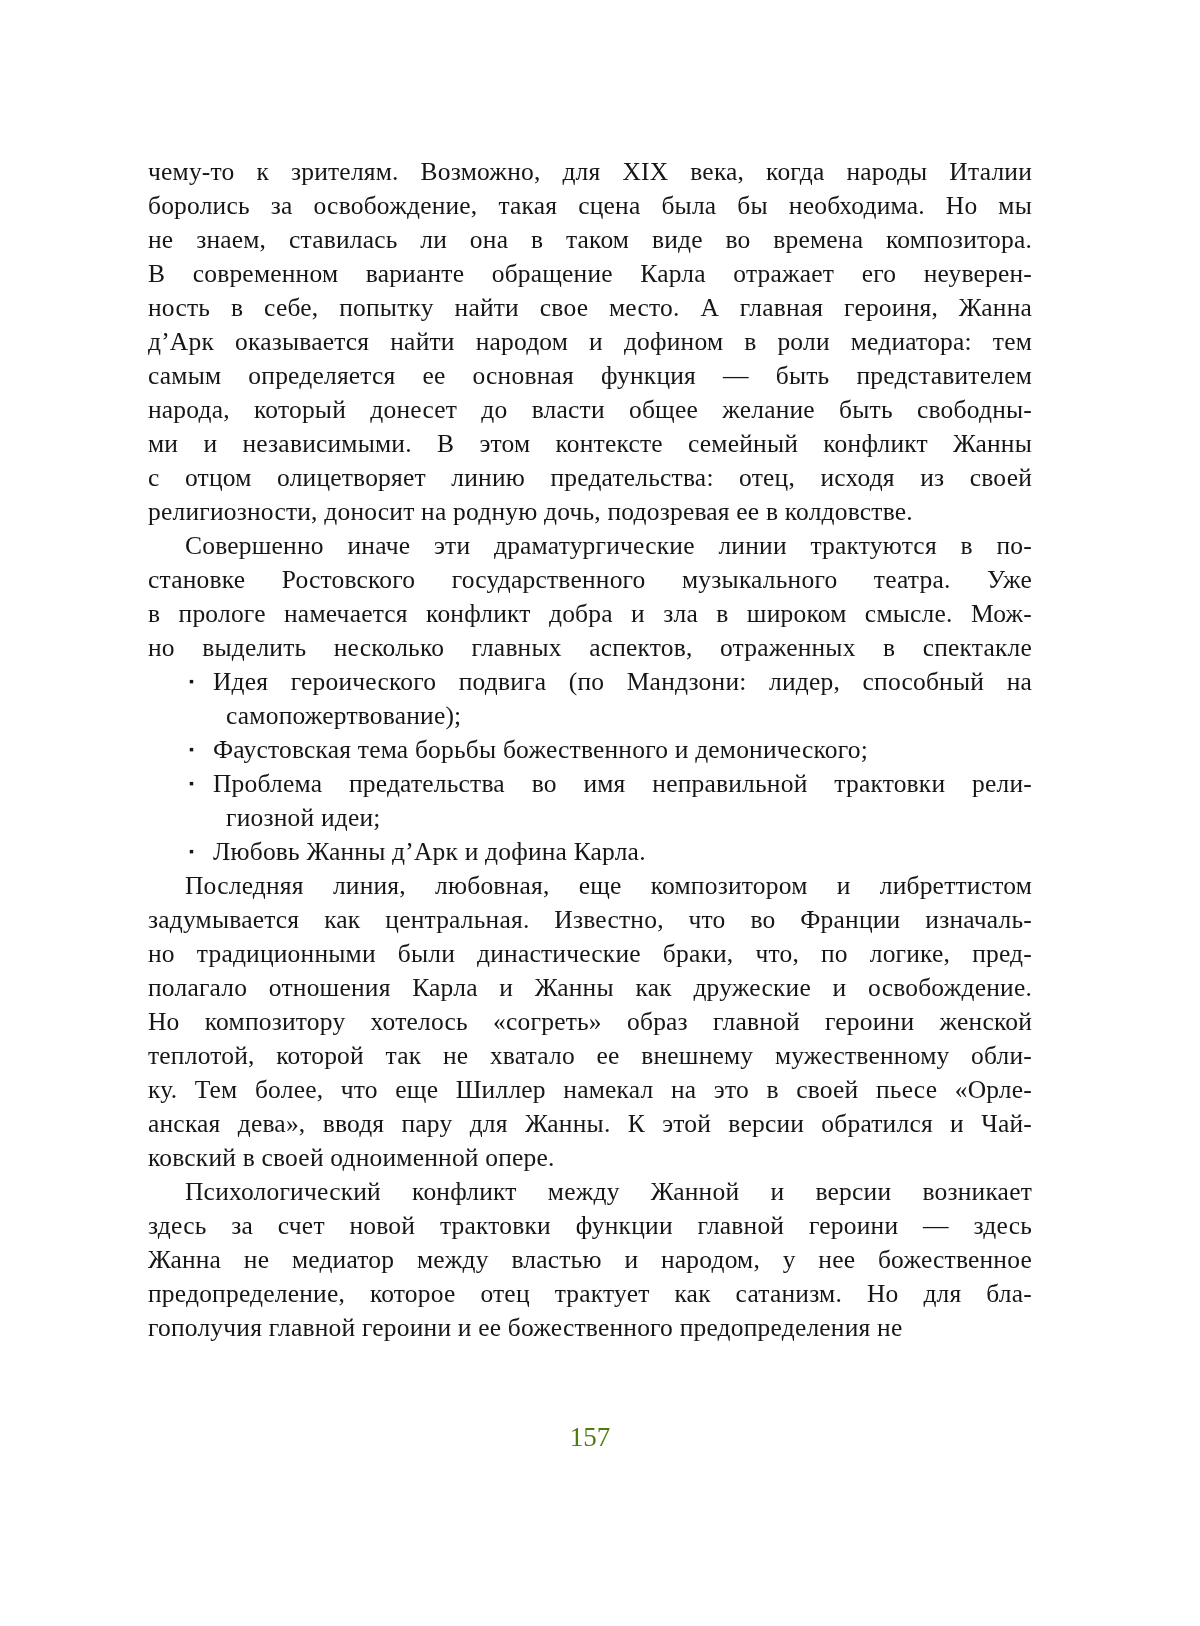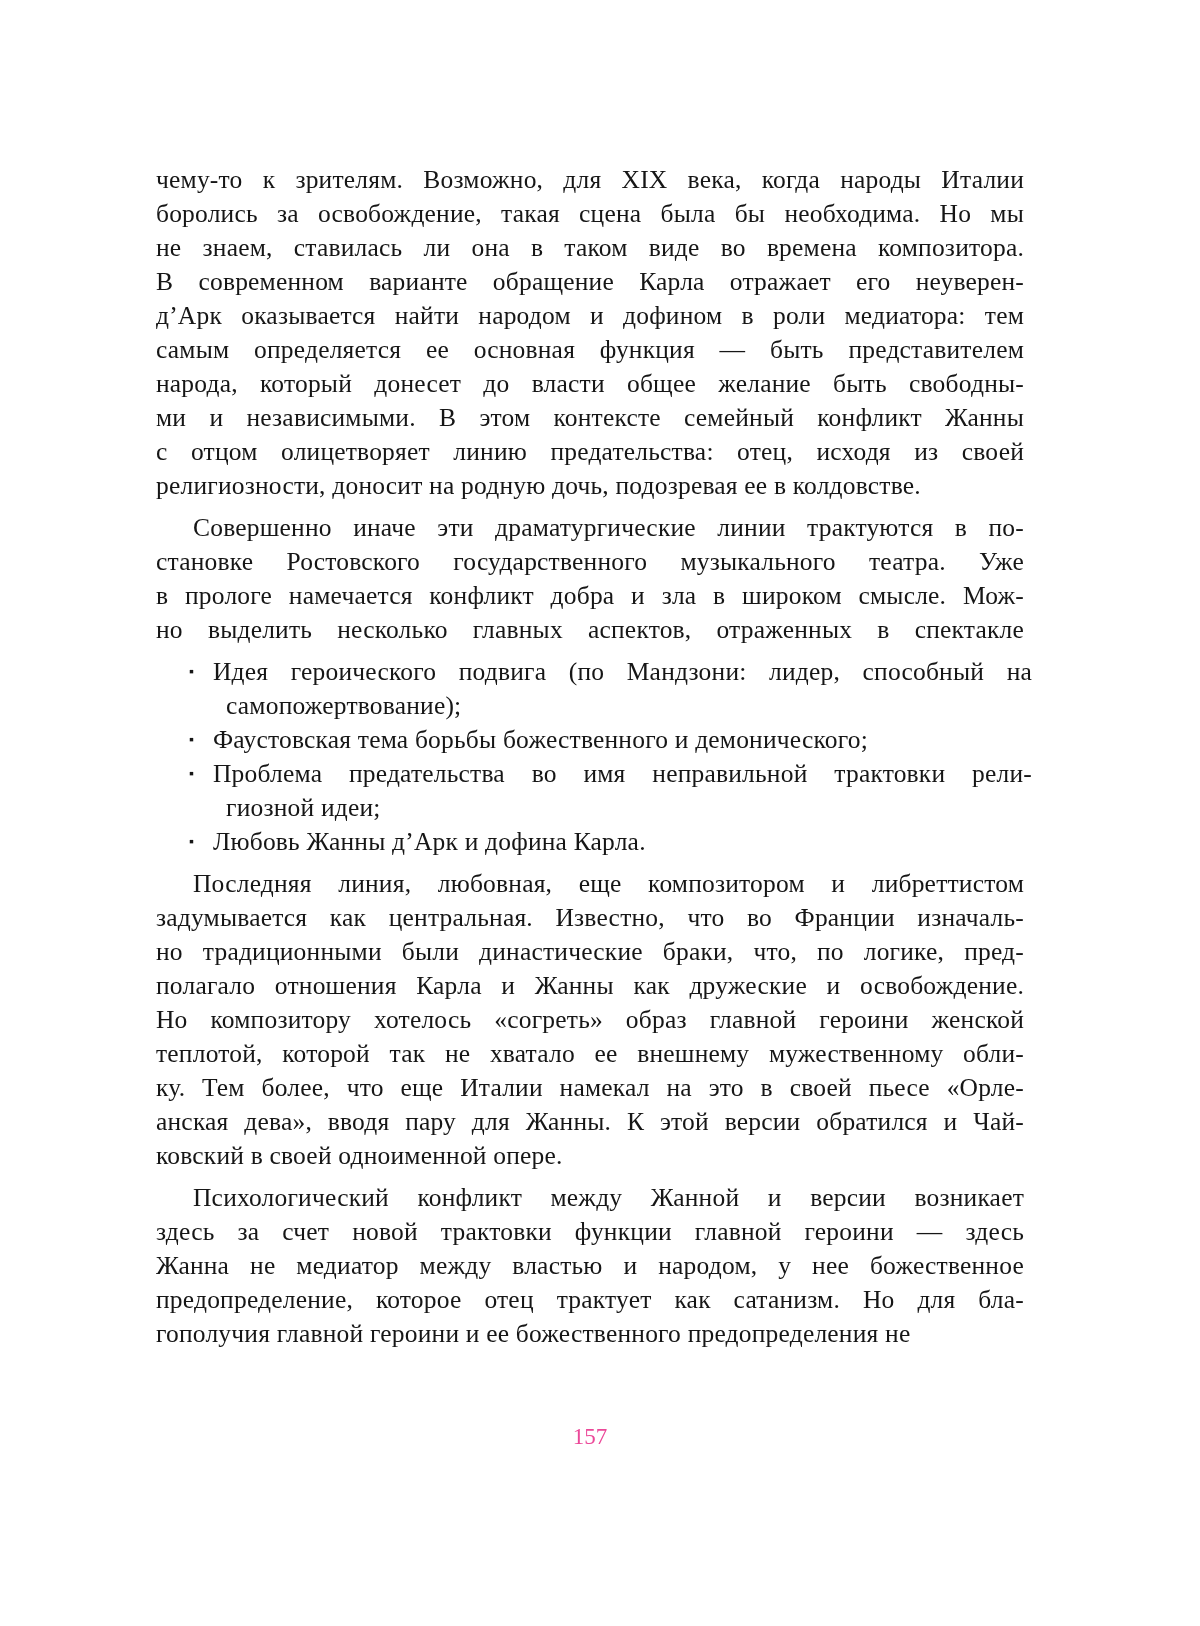--- a/index.html
+++ b/index.html
@@ -11,21 +11,21 @@
     color: #161616;
     font-family: "Liberation Serif", "DejaVu Serif", serif;
     overflow: hidden;
   }
   .page {
     position: absolute;
     left: 148px;
     top: 155px;
     width: 884px;
   }
-  .para { margin: 8px; padding: 0; }
+  .para { margin: 0; padding: 0; }
   .line {
     font-size: 25.5px;
     line-height: 34px;
     text-align: justify;
     text-align-last: justify;
     letter-spacing: 0.2px;
   }
   .line.last {
     text-align: right;
     text-align-last: left;
@@ -49,35 +49,36 @@
     line-height: 34px;
     color: #161616;
   }
   .bullet .btext .line:not(:first-child) { text-indent: 13px; }
   .pagenum {
     position: absolute;
     left: 148px;
     top: 1420px;
     width: 884px;
     text-align: center;
-    font-size: 23px;
+    font-size: 27px;
     line-height: 34px;
-    color: #ec4899;
+    color: #4d7c0f;
   }
 </style>
 </head>
 <body>
 
 <main class="page">
 
   <div class="para">
       <div class="line">чему-то к зрителям. Возможно, для XIX века, когда народы Италии</div>
       <div class="line">боролись за освобождение, такая сцена была бы необходима. Но мы</div>
       <div class="line">не знаем, ставилась ли она в таком виде во времена композитора.</div>
       <div class="line">В современном варианте обращение Карла отражает его неуверен-</div>
+      <div class="line">ность в себе, попытку найти свое место. А главная героиня, Жанна</div>
       <div class="line">д’Арк оказывается найти народом и дофином в роли медиатора: тем</div>
       <div class="line">самым определяется ее основная функция — быть представителем</div>
       <div class="line">народа, который донесет до власти общее желание быть свободны-</div>
       <div class="line">ми и независимыми. В этом контексте семейный конфликт Жанны</div>
       <div class="line">с отцом олицетворяет линию предательства: отец, исходя из своей</div>
       <div class="line last">религиозности, доносит на родную дочь, подозревая ее в колдовстве.</div>
     </div>
 
   <div class="para indent">
       <div class="line">Совершенно иначе эти драматургические линии трактуются в по-</div>
@@ -115,21 +116,21 @@
     </li>
   </ul>
 
   <div class="para indent">
       <div class="line">Последняя линия, любовная, еще композитором и либреттистом</div>
       <div class="line">задумывается как центральная. Известно, что во Франции изначаль-</div>
       <div class="line">но традиционными были династические браки, что, по логике, пред-</div>
       <div class="line">полагало отношения Карла и Жанны как дружеские и освобождение.</div>
       <div class="line">Но композитору хотелось «согреть» образ главной героини женской</div>
       <div class="line">теплотой, которой так не хватало ее внешнему мужественному обли-</div>
-      <div class="line">ку. Тем более, что еще Италии намекал на это в своей пьесе «Орле-</div>
+      <div class="line">ку. Тем более, что еще Шиллер намекал на это в своей пьесе «Орле-</div>
       <div class="line">анская дева», вводя пару для Жанны. К этой версии обратился и Чай-</div>
       <div class="line last">ковский в своей одноименной опере.</div>
     </div>
 
   <div class="para indent">
       <div class="line">Психологический конфликт между Жанной и версии возникает</div>
       <div class="line">здесь за счет новой трактовки функции главной героини — здесь</div>
       <div class="line">Жанна не медиатор между властью и народом, у нее божественное</div>
       <div class="line">предопределение, которое отец трактует как сатанизм. Но для бла-</div>
       <div class="line last">гополучия главной героини и ее божественного предопределения не</div>

